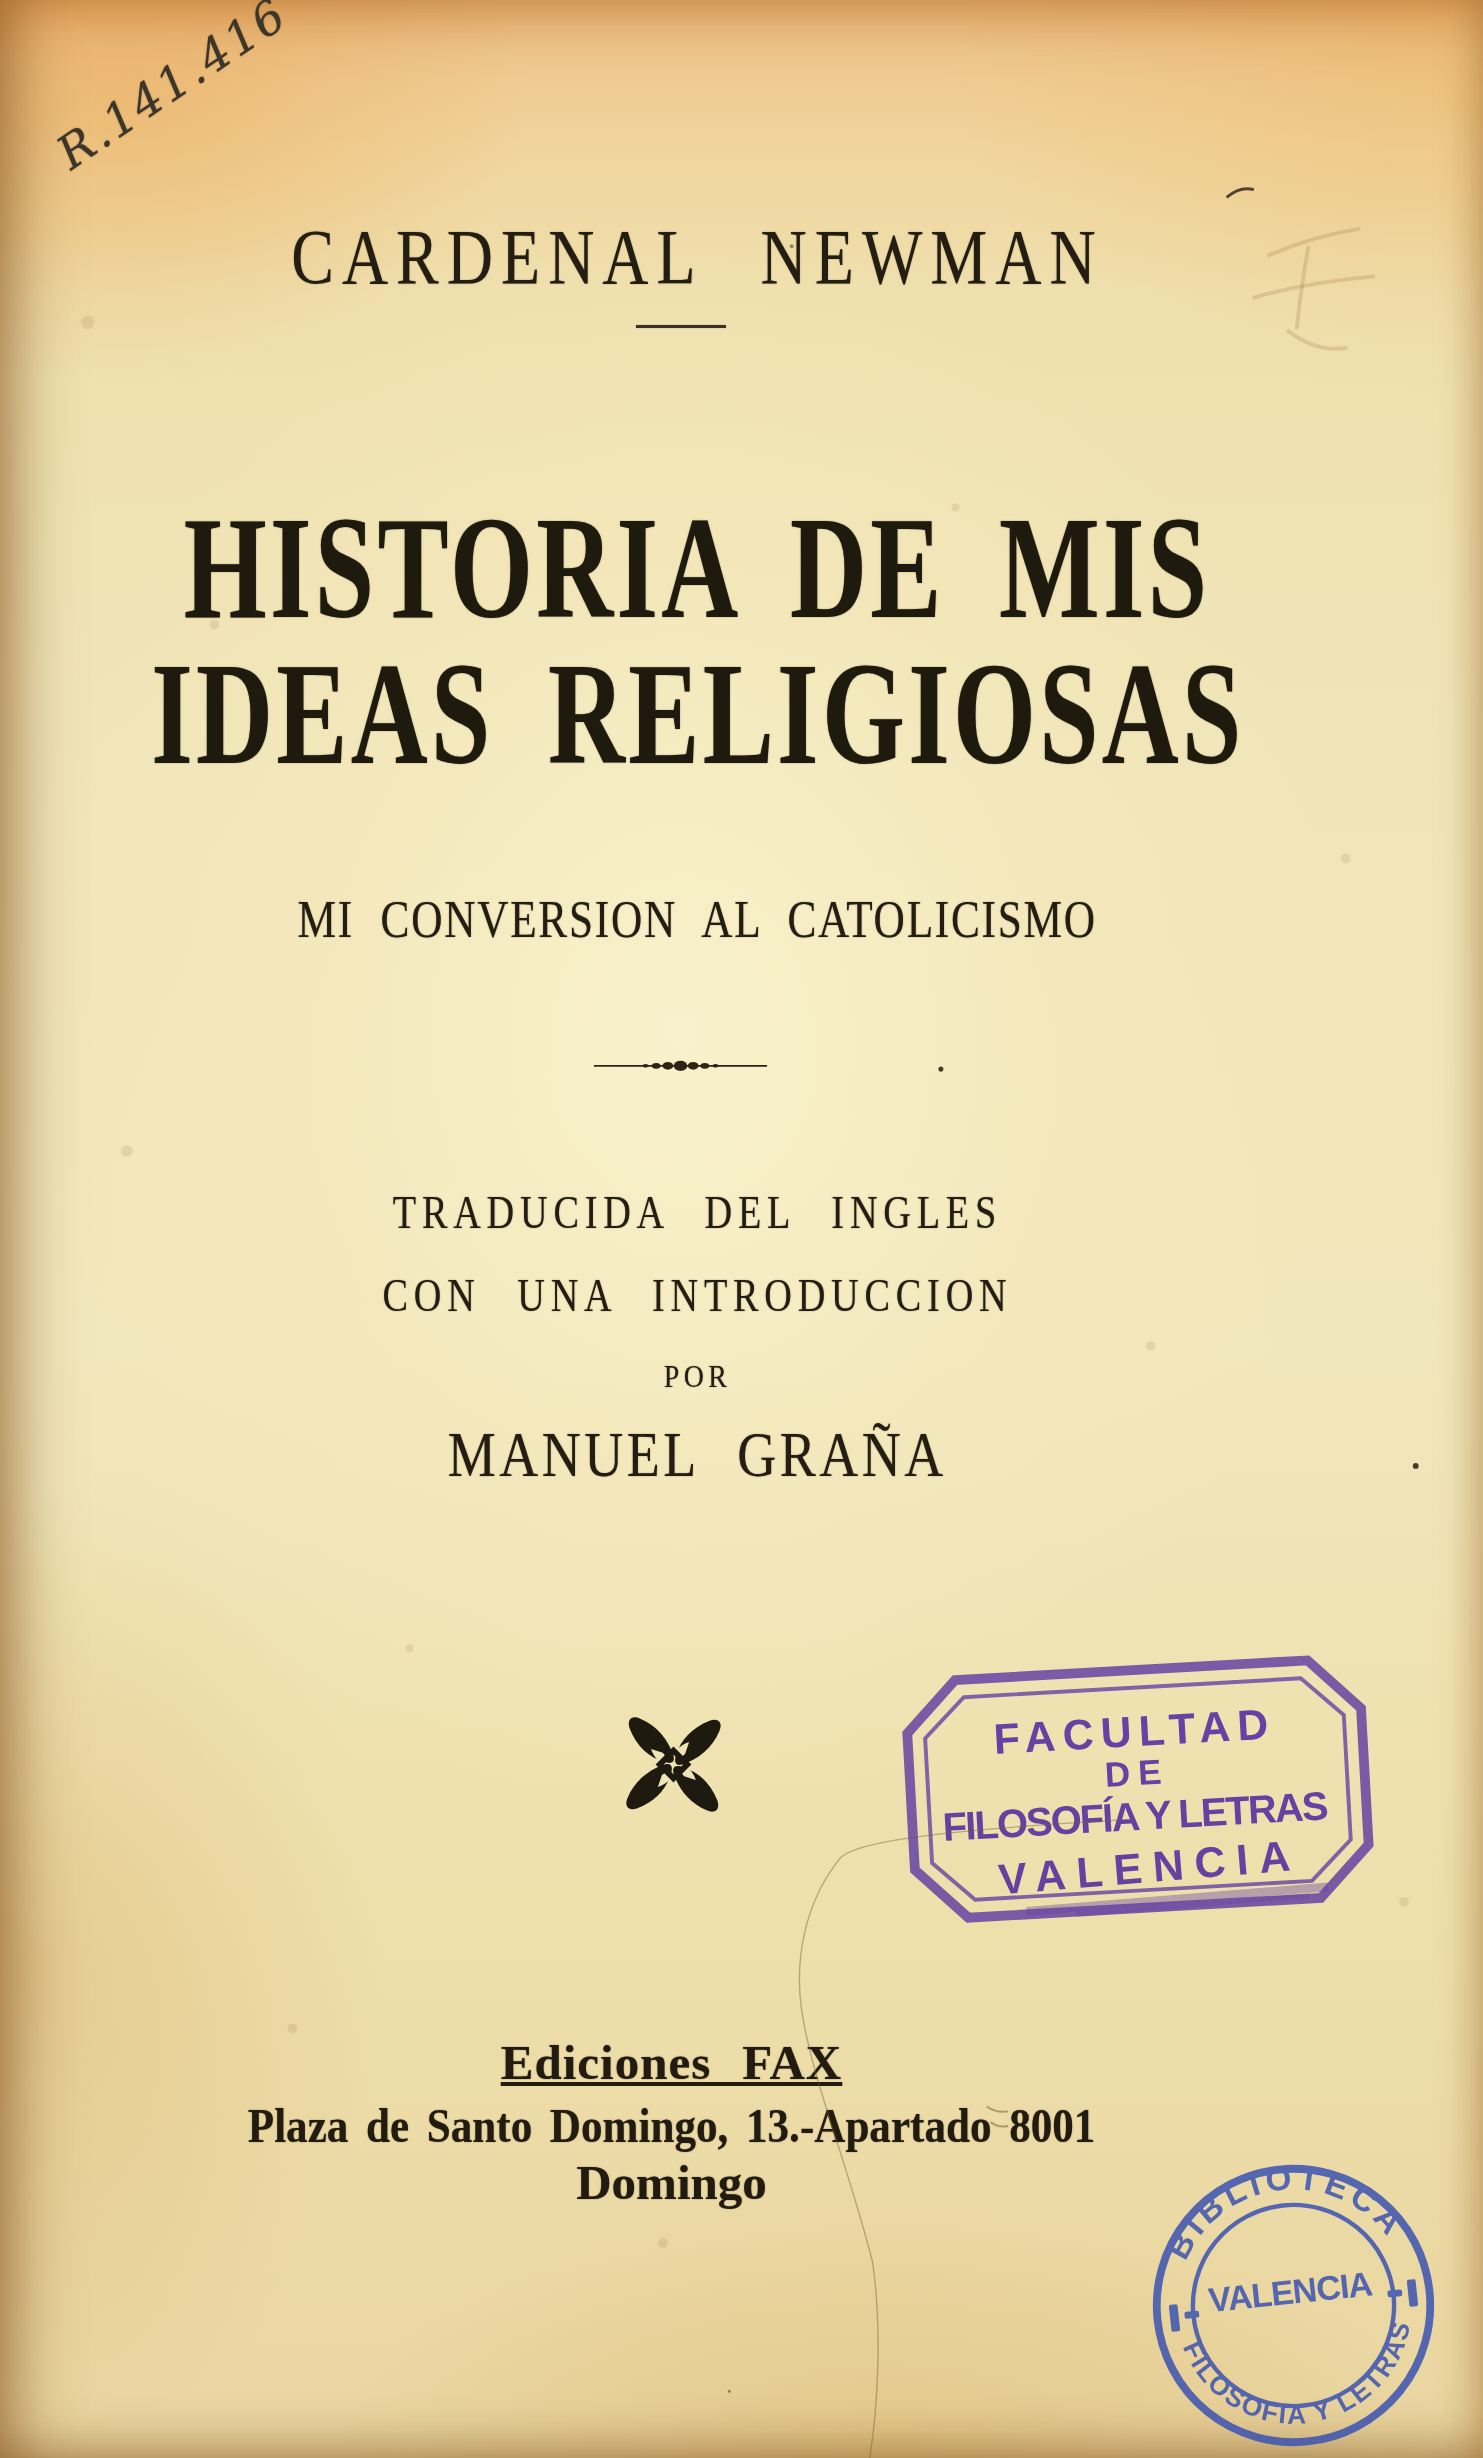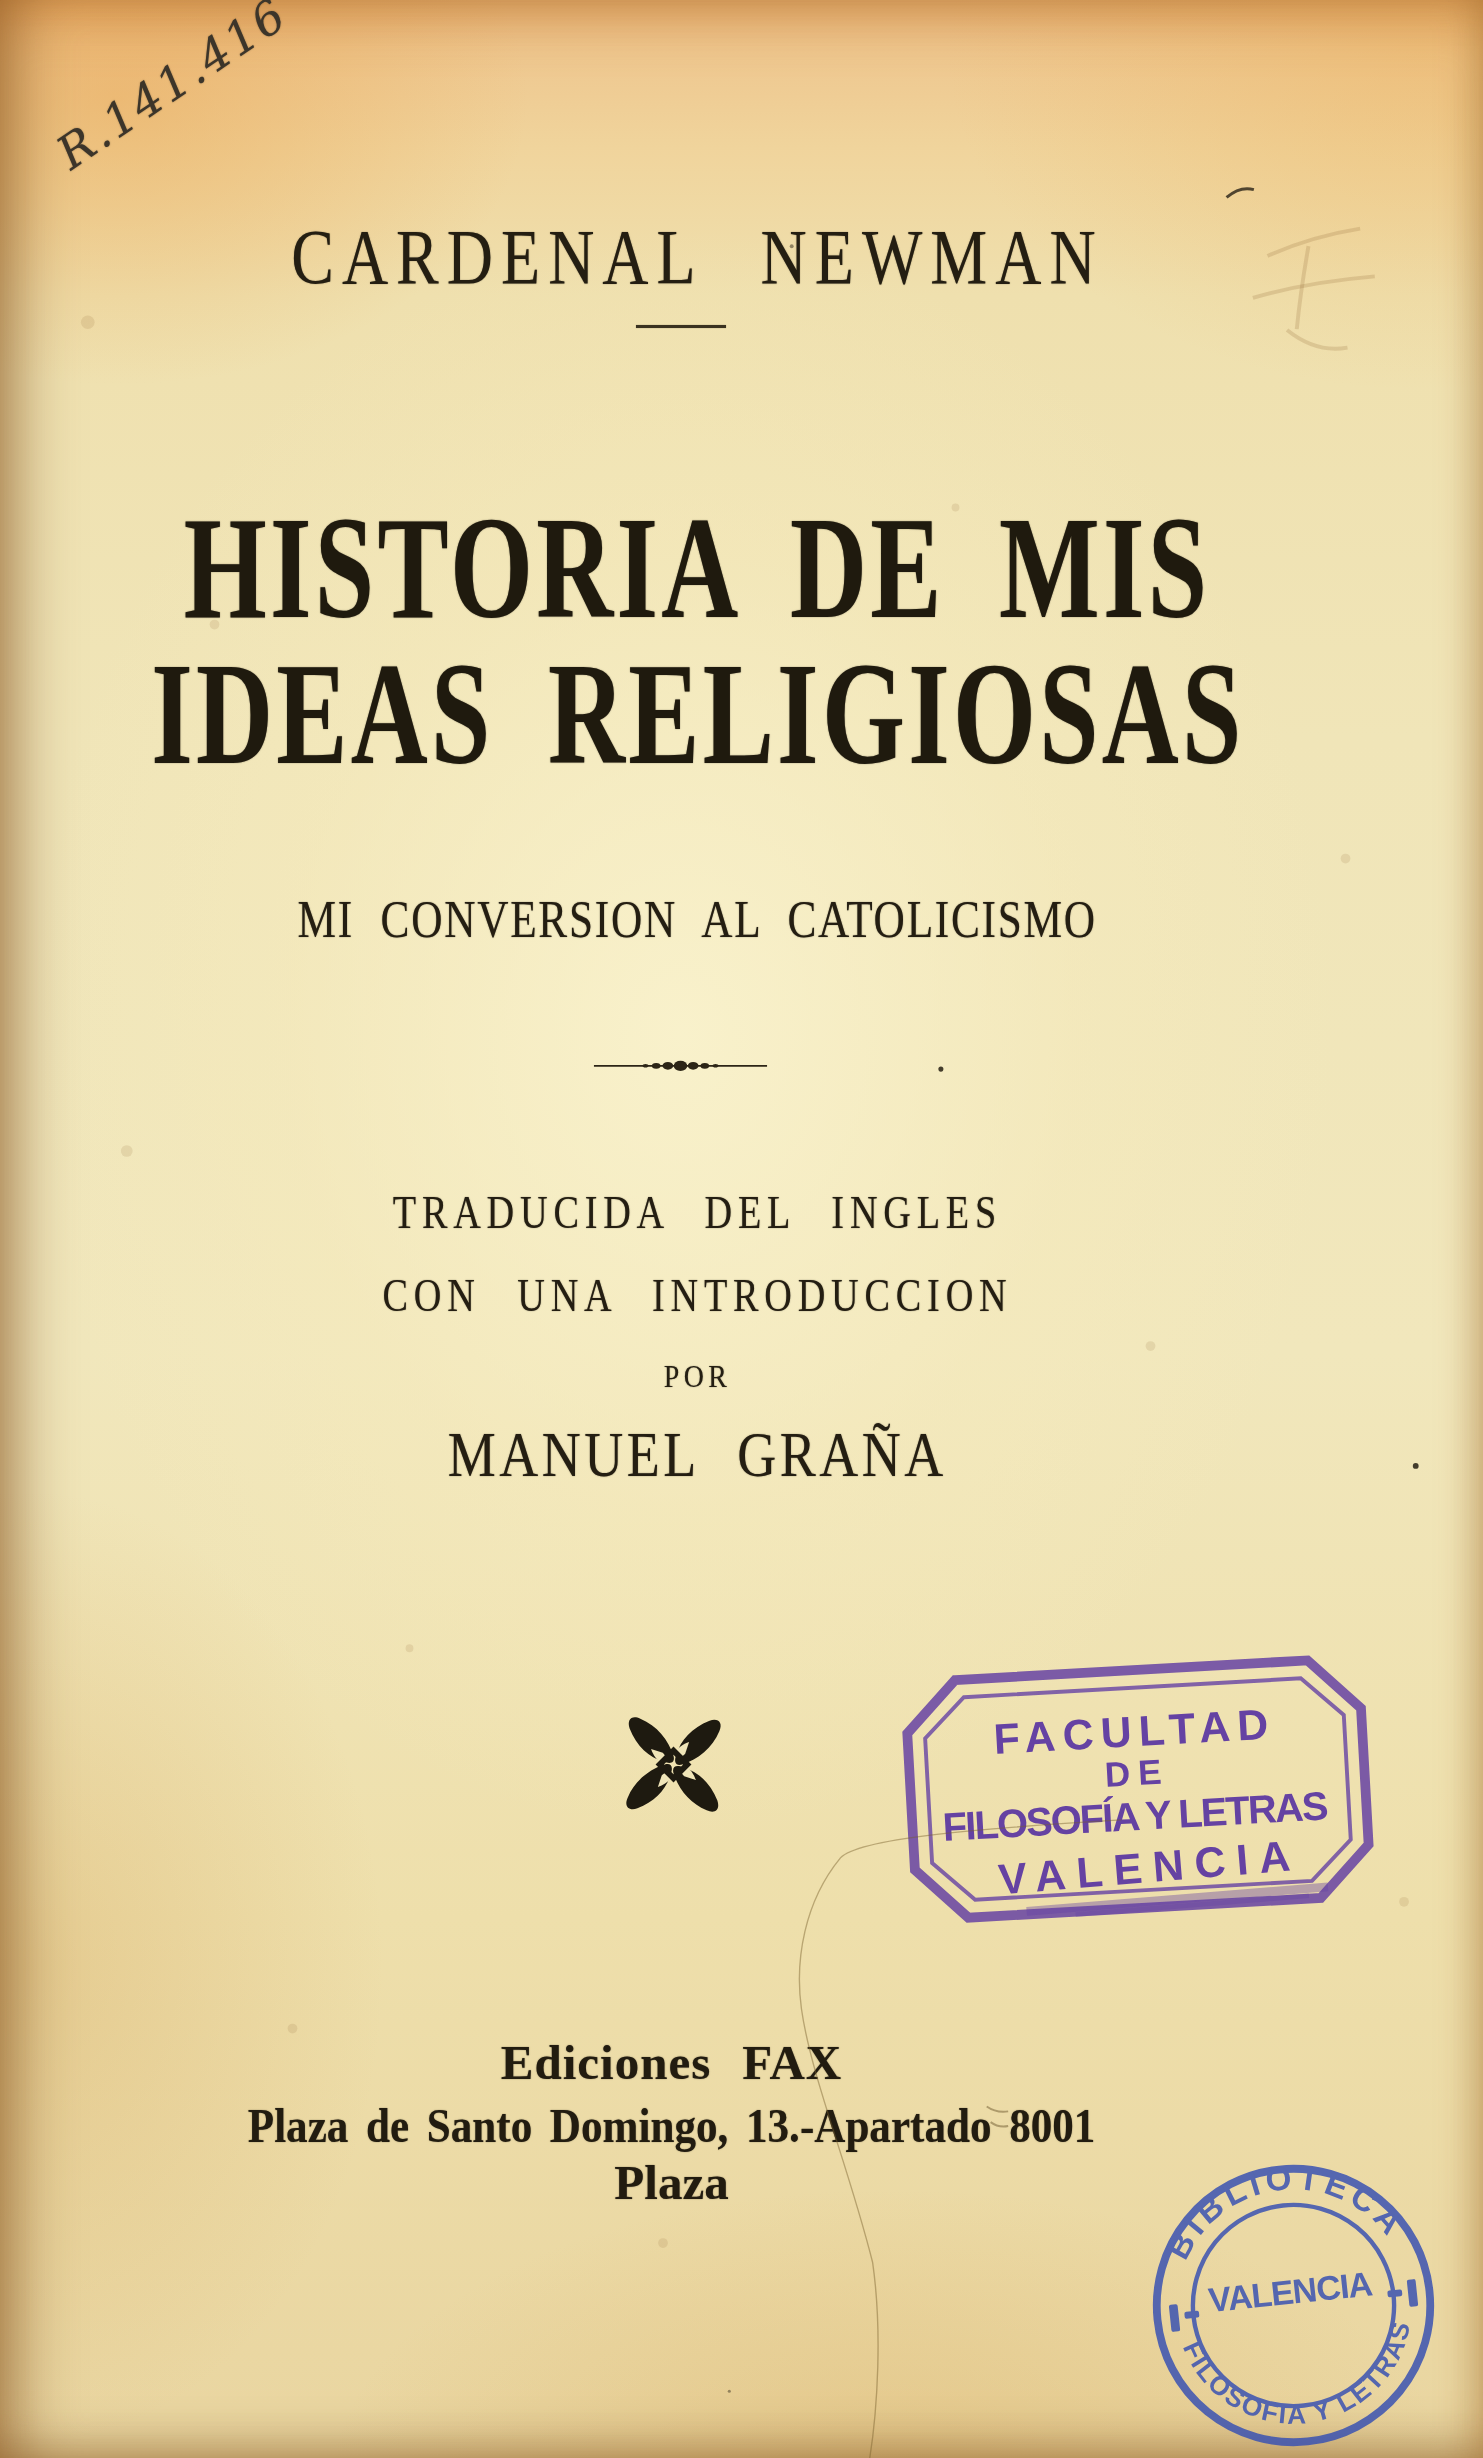--- a/index.html
+++ b/index.html
@@ -31,21 +31,21 @@
   .l-subtitle{top:894px;font-size:51px;}
   .l-subtitle>span{letter-spacing:2px;word-spacing:16.6px;transform:scale(.85,1.05);}
   .l-trad{font-size:45px;}
   .l-trad>span{letter-spacing:6.8px;word-spacing:25px;transform:scale(.85,1.02);}
   .l-trad1{top:1191px;} .l-trad2{top:1274px;}
   .l-por{top:1361px;font-size:31px;}
   .l-por>span{letter-spacing:4.9px;transform:scale(.9,1);}
   .l-translator{top:1425px;font-size:60px;}
   .l-translator>span{letter-spacing:3.9px;word-spacing:25px;transform:scale(.9,1.05);}
   .l-imprint{left:-70px;font-weight:bold;font-size:49px;color:#221c10;}
-  .l-pub{top:2038px;} .l-pub>span{word-spacing:17.6px;letter-spacing:1px;}
+  .l-pub{top:2038px;} .l-pub>span{word-spacing:17.6px;letter-spacing:1px;text-decoration:underline;}
   .l-addr{top:2101px;} .l-addr>span{letter-spacing:0;word-spacing:7.8px;transform:scale(.88,1);}
   .l-city{top:2158px;}
   .rule{position:absolute;top:325px;left:636px;width:90px;height:2.9px;background:#3a3220;
         box-shadow:0 0 1px rgba(40,32,18,.7);}
   .callnum{position:absolute;top:135px;left:47px;transform:rotate(-34deg);transform-origin:left top;
            font-family:"DejaVu Serif",serif;font-style:italic;font-size:46px;color:#3c352a;
            letter-spacing:2.9px;text-shadow:0 0 1.5px rgba(50,42,30,.6);}
   .divider{position:absolute;top:1059px;left:592px;}
   .fleuron{position:absolute;top:1705px;left:615px;}
   .fstamp{position:absolute;top:1662px;left:903px;transform:rotate(-3.2deg);opacity:.92;}
@@ -126,21 +126,21 @@
     <path d="M170 255 L 410 249" stroke="#5a35a2" stroke-width="5" opacity=".30"></path>
   </svg>
 
   <div class="line l-imprint l-pub">
     <span>Ediciones FAX</span>
   </div>
   <div class="line l-imprint l-addr">
     <span>Plaza de Santo Domingo, 13.-Apartado 8001</span>
   </div>
   <div class="line l-imprint l-city">
-    <span>Plaza</span>
+    <span>Domingo</span>
   </div>
 
   <svg class="lstamp" width="293" height="293" viewBox="0 0 300 300">
     <g transform="translate(150,150)">
       <circle r="140" fill="none" stroke="#3b53b2" stroke-width="8"></circle>
       <circle r="103" fill="none" stroke="#3b53b2" stroke-width="4.5"></circle>
       <path id="arcTop" d="M -119 0 A 119 119 0 0 1 119 0" fill="none"></path>
       <path id="arcBot" d="M -121 0 A 121 121 0 0 0 121 0" fill="none"></path>
       <text font-size="34" letter-spacing="5" fill="#3b53b2">
         <textPath href="#arcTop" startOffset="50%" text-anchor="middle">BIBLIOTECA</textPath>

